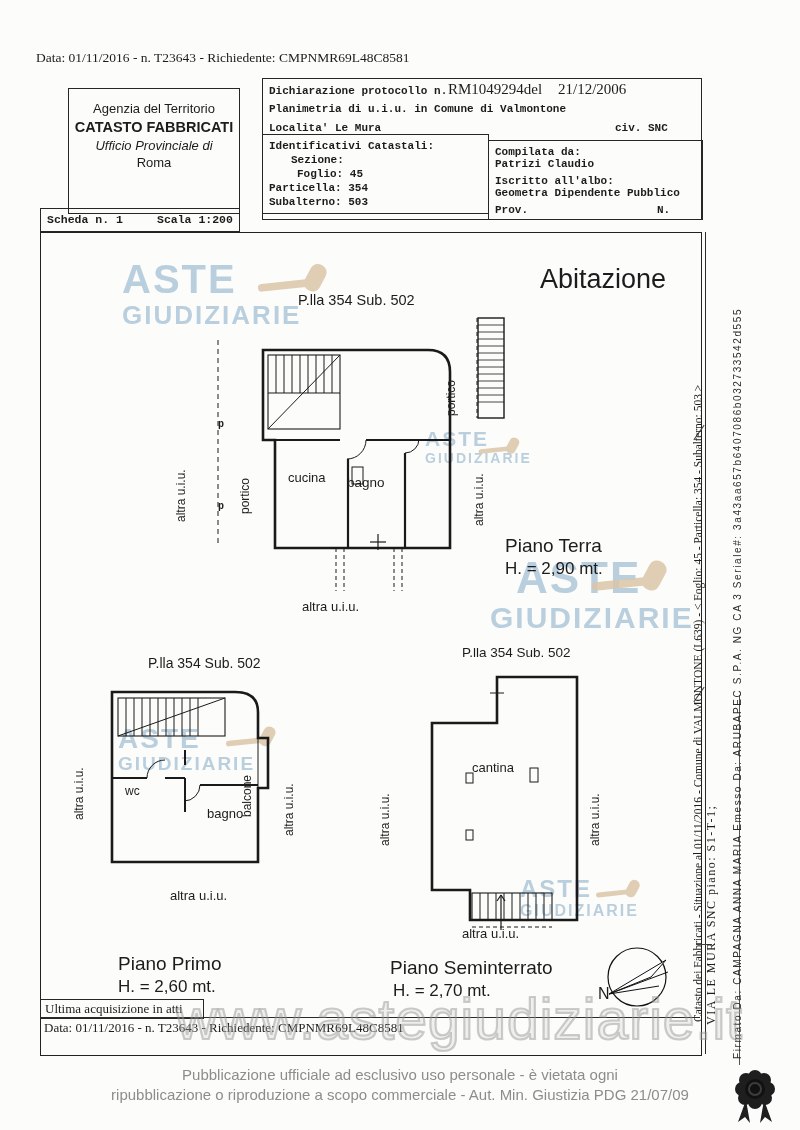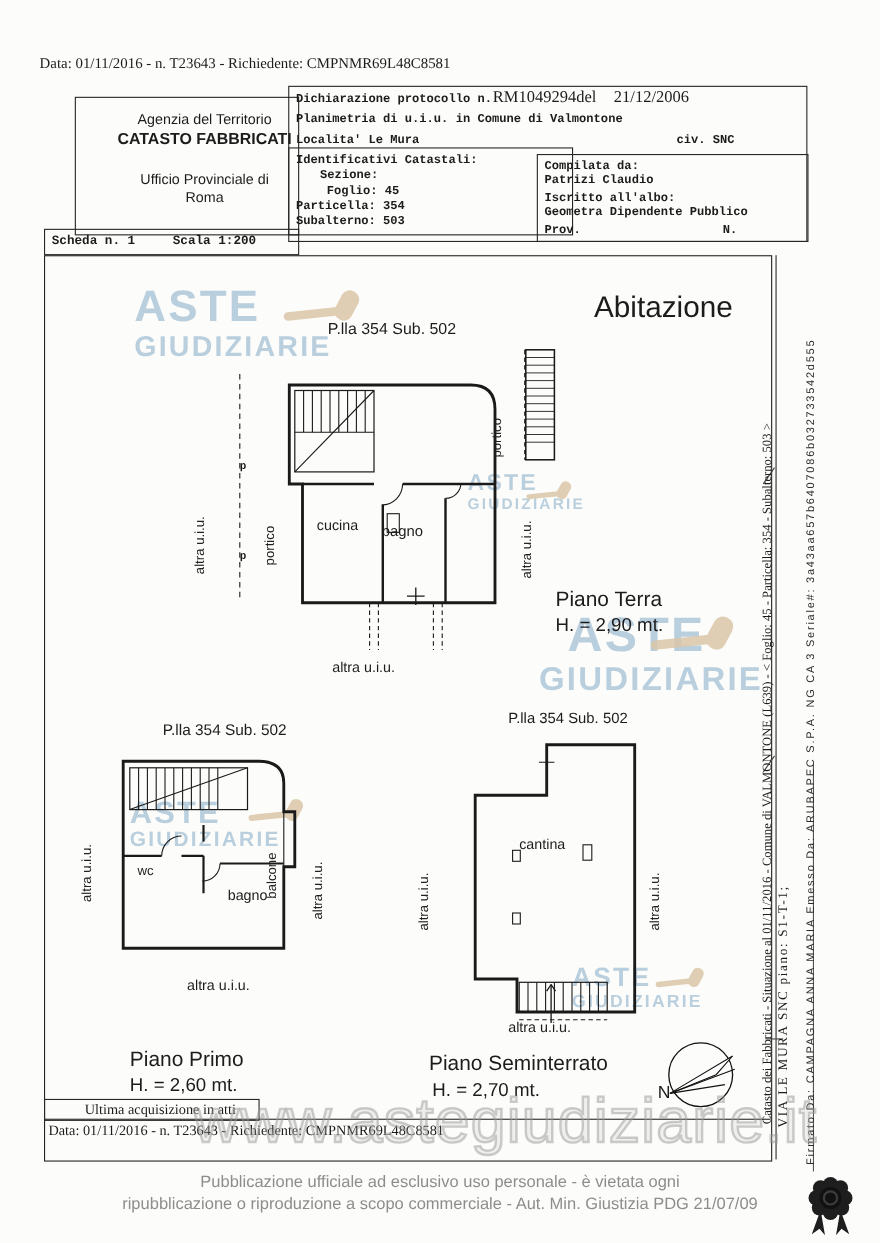--- a/index.html
+++ b/index.html
@@ -1,21 +1,21 @@
 <!DOCTYPE html>
 <html style="--wm-color: #b7cddd; --gavel-color: #d9c4a3;"><head>
 <meta charset="utf-8">
 <style>
   html,body{margin:0;padding:0;background:#e9e9e9;}
   .page{position:relative;width:800px;height:1130px;background:#fcfcfa;overflow:hidden;
         font-family:"Liberation Sans",sans-serif;color:#1c1c1c;}
   .abs{position:absolute;}
   .mono{font-family:"Liberation Mono","DejaVu Sans Mono",monospace;font-weight:600;font-size:11px;line-height:14px;}
   .serif{font-family:"Liberation Serif","DejaVu Serif",serif;}
-  .box{border:1.4px solid #262626;padding-left:32px;}
+  .box{border:1.4px solid #262626;}
   .vlab{position:absolute;transform:rotate(-90deg);transform-origin:left bottom;
         white-space:nowrap;font-size:12px;color:#222;z-index:2;}
   .lab{position:absolute;z-index:2;white-space:nowrap;}
   .wm{position:absolute;z-index:1;color:var(--wm-color,#b7cddd);font-weight:bold;
       letter-spacing:2px;line-height:1.08;opacity:.95;}
   .wm-gavel{position:absolute;opacity:.85;}
   .wm-gavel rect{fill:var(--gavel-color,#d9c4a3);}
   .tick{position:absolute;width:18px;border-top:1.3px solid #444;z-index:2;}
   .hline{position:absolute;border-top:1px solid #2a2a2a;z-index:2;}
   .vline{position:absolute;border-left:1px solid #2a2a2a;z-index:2;}
@@ -70,21 +70,21 @@
     <div style="font-size:16px;">GIUDIZIARIE</div>
     <svg class="wm-gavel" style="left:74px;top:0;" width="50" height="28" viewBox="0 0 60 34">
       <rect x="2" y="18" width="44" height="6" rx="3" transform="rotate(-6 24 21)"></rect>
       <rect x="40" y="4" width="13" height="22" rx="6" transform="rotate(28 46 15)"></rect>
     </svg>
   </div>
 
   <div class="abs box" style="left:68px;top:88px;width:170px;height:124px;text-align:center;z-index:2;">
     <div style="font-size:13px;margin-top:12px;">Agenzia del Territorio</div>
     <div style="font-size:14.5px;font-weight:bold;margin-top:3px;">CATASTO FABBRICATI</div>
-    <div style="font-size:13px;margin-top:20px;">Ufficio Provinciale di</div>
+    <div style="font-size:13px;margin-top:3px;font-style:italic;">Ufficio Provinciale di</div>
     <div style="font-size:13px;margin-top:2px;">Roma</div>
   </div>
 
   <div class="abs box" style="left:262px;top:78px;width:438px;height:140px;z-index:2;">
     <div class="abs mono" style="left:6px;top:5px;">Dichiarazione protocollo n.</div>
     <div class="abs serif" style="left:185px;top:2px;font-size:15px;">RM1049294del</div>
     <div class="abs serif" style="left:295px;top:2px;font-size:15px;">21/12/2006</div>
     <div class="abs mono" style="left:6px;top:23px;">Planimetria di u.i.u. in Comune di Valmontone</div>
     <div class="abs mono" style="left:6px;top:42px;">Localita' Le Mura</div>
     <div class="abs mono" style="left:352px;top:42px;">civ. SNC</div>

